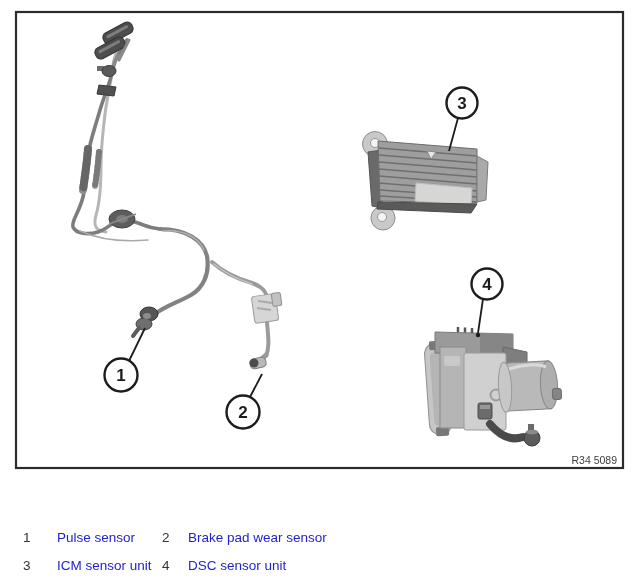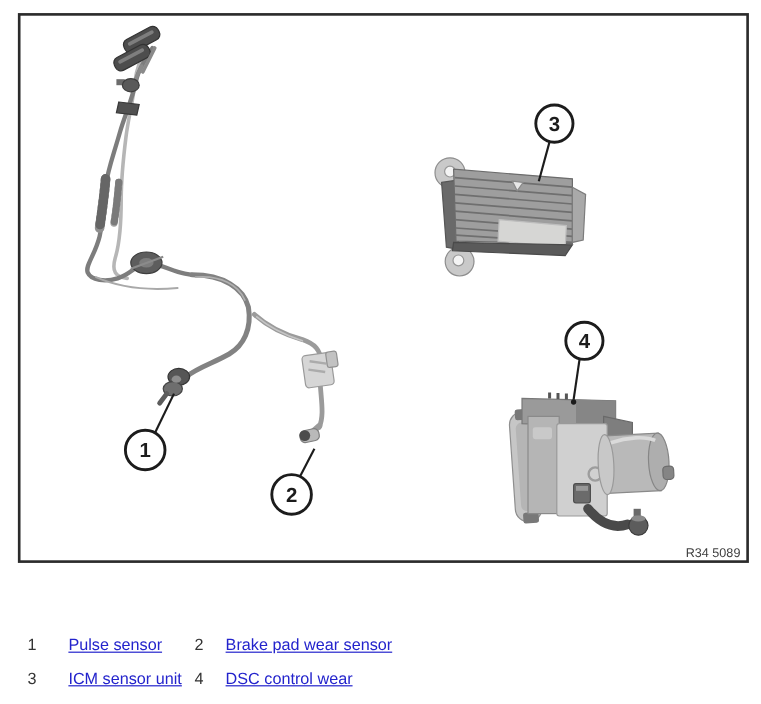--- a/index.html
+++ b/index.html
@@ -14,21 +14,21 @@
   .callout-circle{fill:#ffffff;stroke:#1c1c1c;stroke-width:2.4}
   .callout-num{font-size:17px;font-weight:bold;fill:#1c1c1c}
   .leader{stroke:#1c1c1c;stroke-width:1.8;fill:none}
   .fig-ref{font-size:10.5px;fill:var(--figure-ref,#3f3f3f)}
   .legend{
     position:absolute;left:23px;top:530px;
     display:grid;grid-template-columns:34px 105px 26px auto;
     row-gap:12px;font-size:13.5px;line-height:16px;white-space:nowrap;
   }
   .lnum{color:var(--legend-number,#333333)}
-  .llink{color:var(--link,#2323cc);text-decoration:underline;cursor:pointer}
+  .llink{color:var(--link,#2323cc);cursor:pointer}
 </style>
 </head>
 <body>
 
 <div class="fig-wrap">
 <svg width="634" height="500" viewBox="0 0 634 500">
 
   <rect class="frame" x="16" y="12" width="607" height="456"></rect>
 
   <g fill="none" stroke-linecap="round">
@@ -162,14 +162,14 @@
 </div>
 
 <div class="legend">
   <span class="lnum">1</span>
   <a class="llink">Pulse sensor</a>
   <span class="lnum">2</span>
   <a class="llink">Brake pad wear sensor</a>
   <span class="lnum">3</span>
   <a class="llink">ICM sensor unit</a>
   <span class="lnum">4</span>
-  <a class="llink">DSC control wear</a>
+  <a class="llink">DSC sensor unit</a>
 </div>
 
 </body></html>

